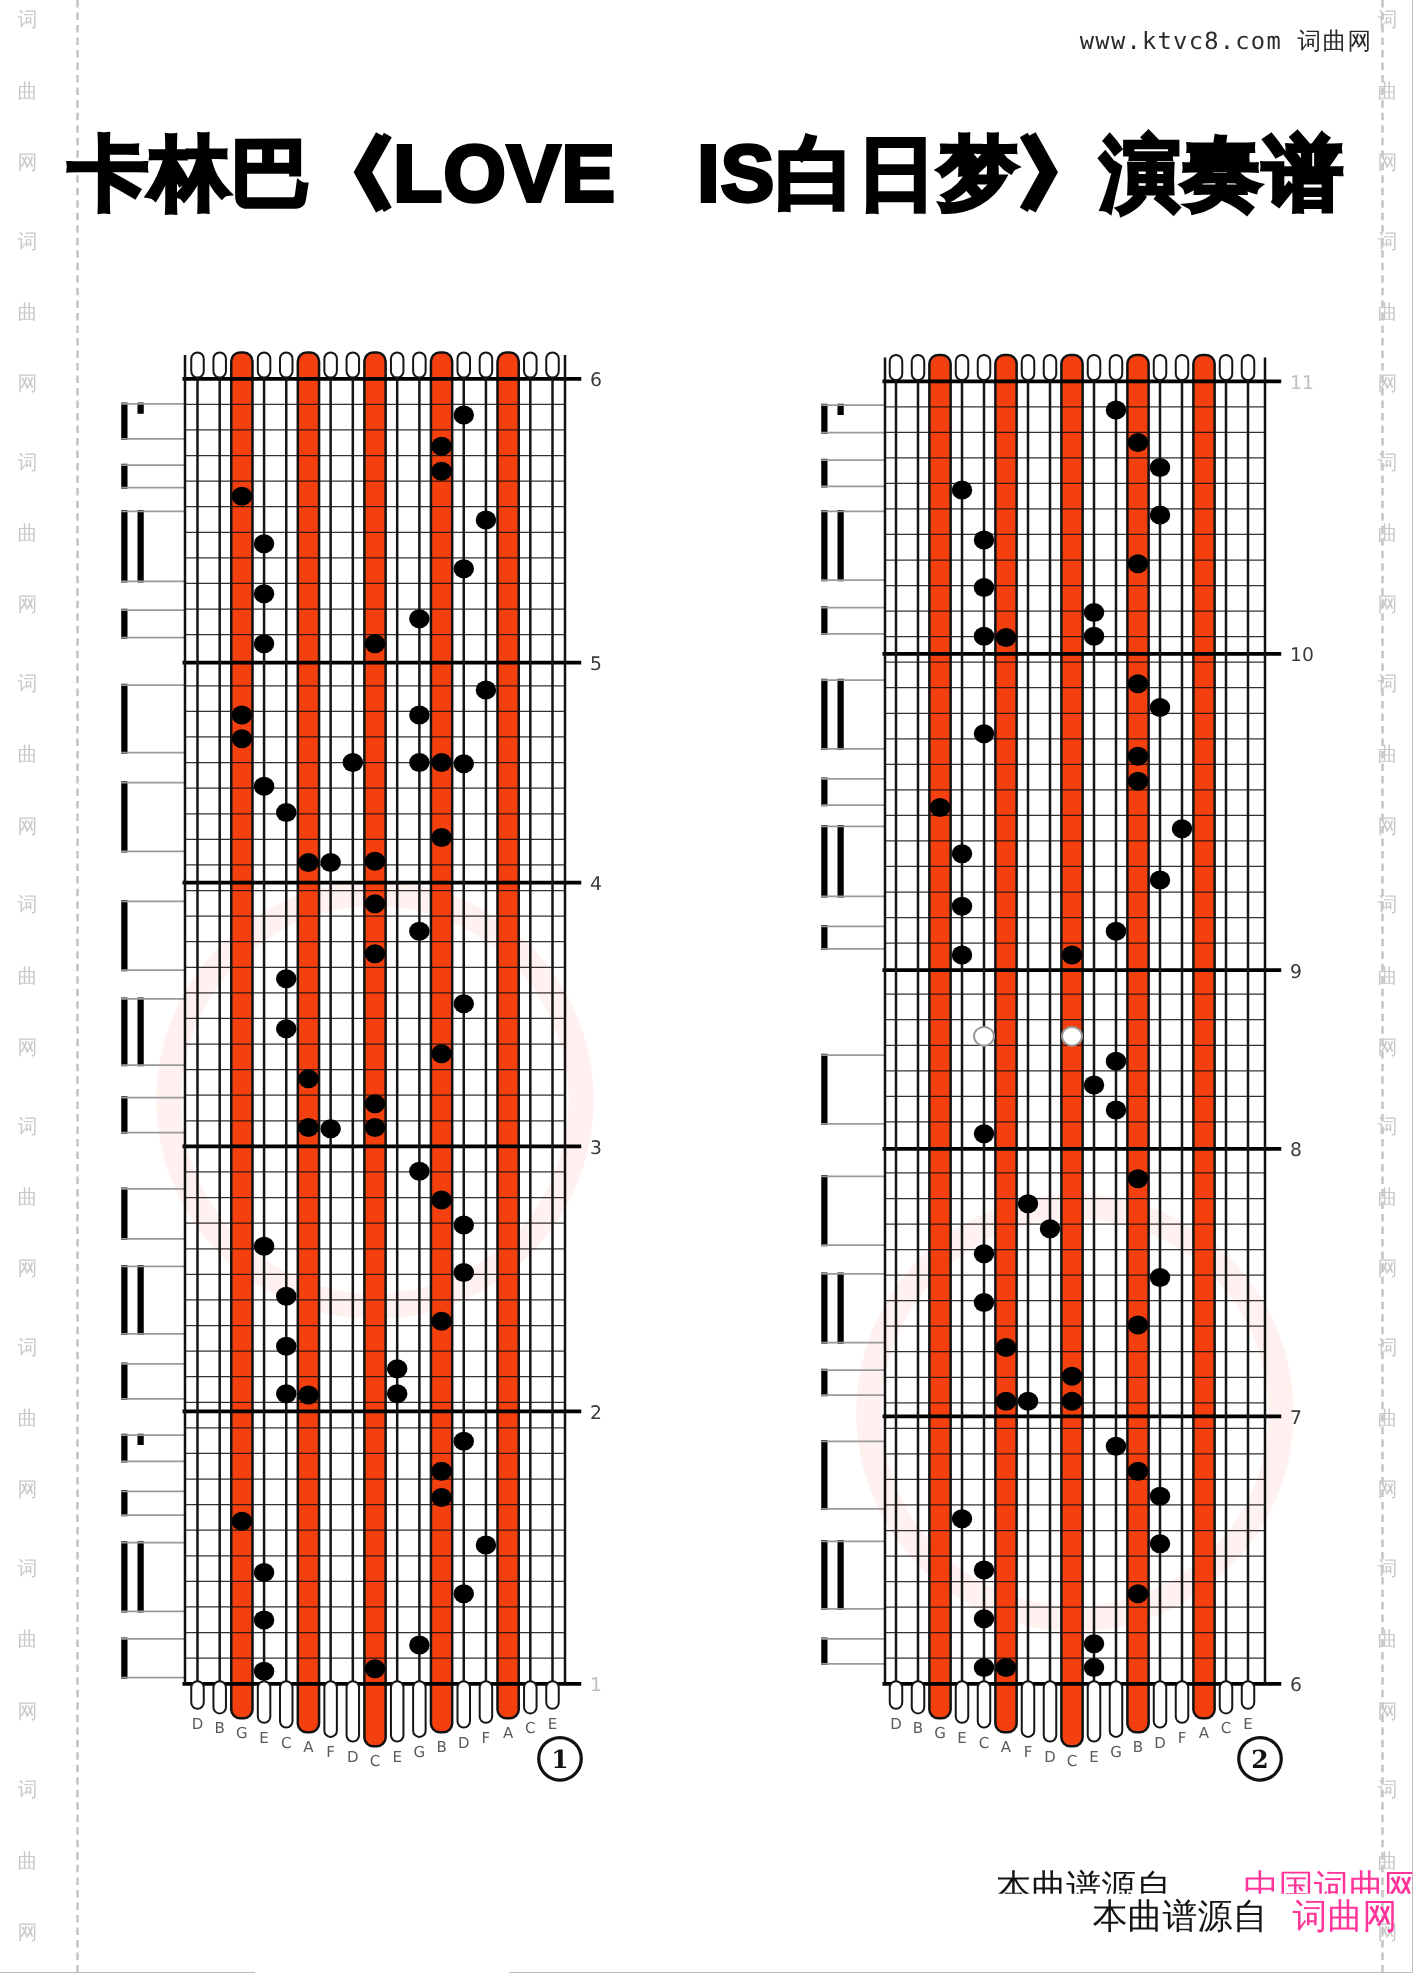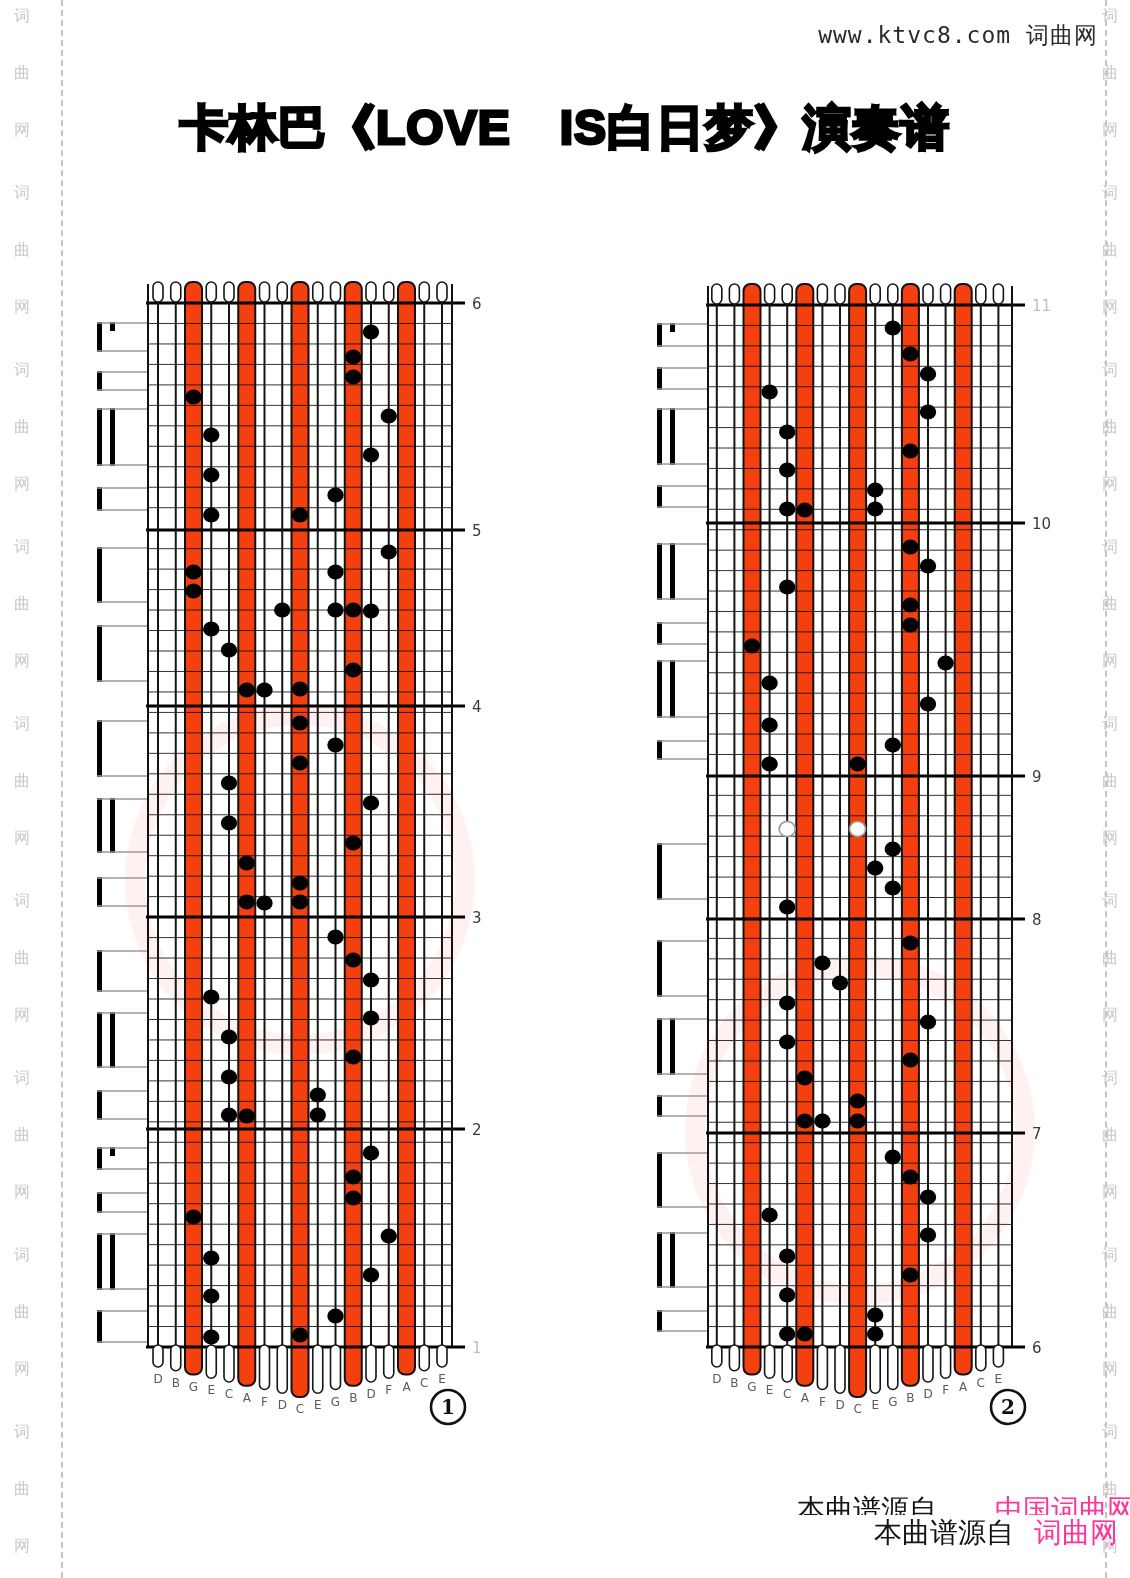--- a/index.html
+++ b/index.html
@@ -2,23 +2,23 @@
 <html><head>
 <meta charset="utf-8">
 <style>
   html,body{margin:0;padding:0;background:#888;}
   #page{position:relative;width:1130px;height:1578px;background:#ffffff;overflow:hidden;
         font-family:"Liberation Sans","DejaVu Sans",sans-serif;margin:0 auto;}
   .dashline{position:absolute;top:0;bottom:0;width:0;border-left:2px dashed #c4c4c4;}
   .wm-col{position:absolute;top:0;bottom:0;width:26px;}
   .wm-ch{position:absolute;font-size:16px;color:#c9c9c9;width:26px;text-align:center;}
   #site-link{position:absolute;top:20px;right:32px;font-family:"DejaVu Sans Mono","Liberation Mono",monospace;
-             font-size:23px;color:#2b2b2b;letter-spacing:1px;white-space:nowrap;}
+             font-size:19px;color:#2b2b2b;letter-spacing:1px;white-space:nowrap;}
   #main-title{position:absolute;top:96px;left:0;width:100%;text-align:center;
-              font-size:48px;font-weight:900;color:#000;letter-spacing:1px;
+              font-size:64px;font-weight:900;color:#000;letter-spacing:1px;
               -webkit-text-stroke:3px #000;white-space:nowrap;}
   #sub-title{position:absolute;top:206px;left:458px;font-size:33px;font-weight:bold;color:#0a0a0a;
              letter-spacing:1px;white-space:nowrap;}
   #score{position:absolute;left:0;top:0;}
   .foot-line{position:absolute;white-space:nowrap;font-size:28px;color:#141414;}
   .foot-pink{color:#ff3399;}
   #foot-clip{position:absolute;left:797px;top:1491px;height:24px;overflow:hidden;}
   #foot-clip .foot-line{position:static;}
   #foot-line2{left:874px;top:1514px;text-align:center;}
   .gap-wide{display:inline-block;width:58px;}

